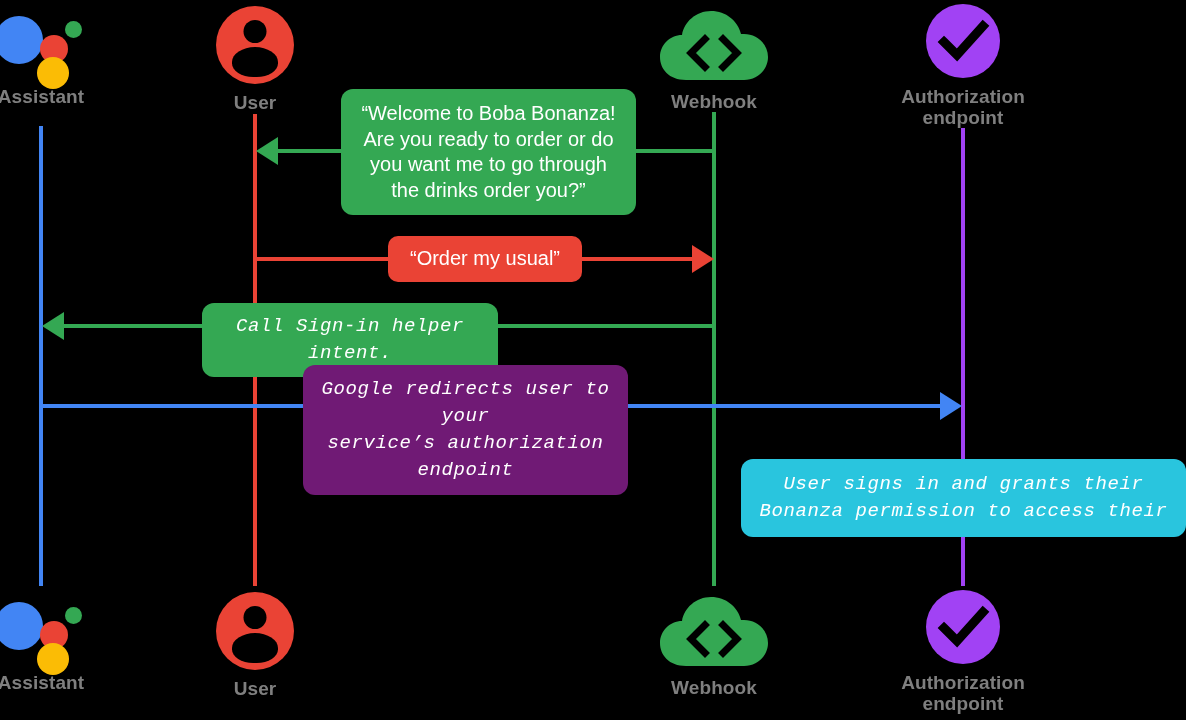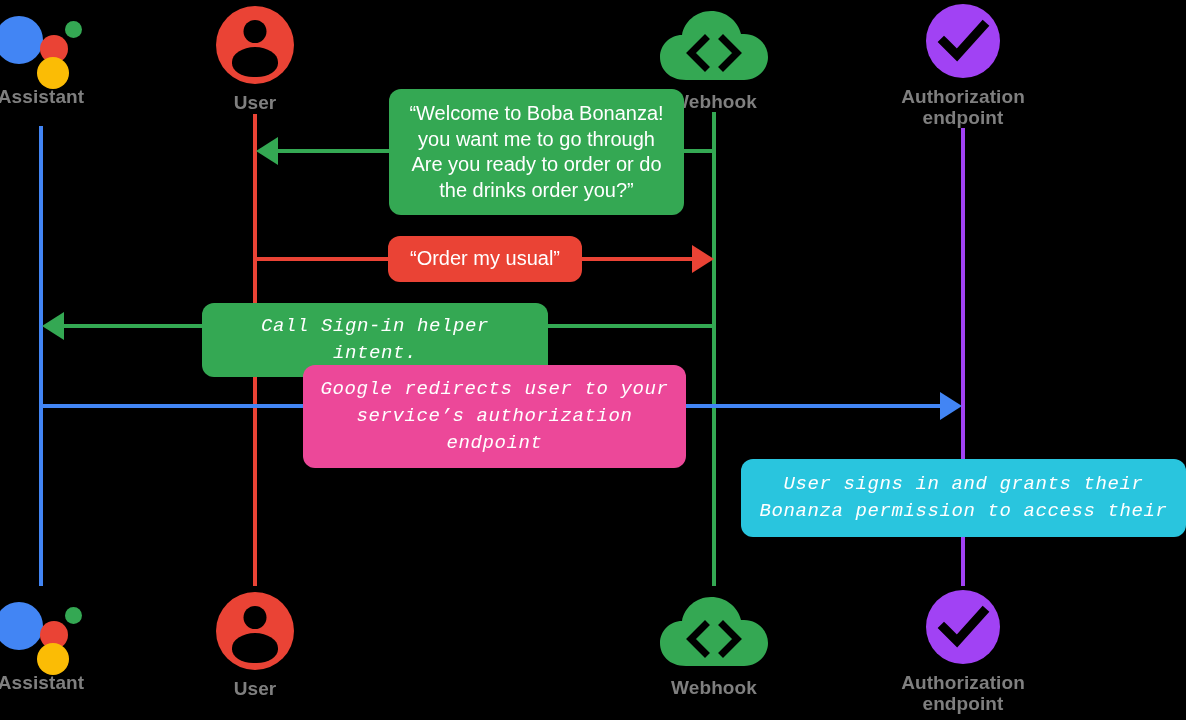--- a/index.html
+++ b/index.html
@@ -177,42 +177,42 @@
       <svg width="74" height="74" viewBox="0 0 74 74">
         <path d="M18 38 L31 51 L57 22" fill="none" stroke="#000000" stroke-width="9" stroke-linecap="square" stroke-linejoin="miter"></path>
       </svg>
     </div>
     <div class="actor-label" style="margin-top:8px;">Authorization
 endpoint</div>
   </div>
 
   <div class="msg-line" style="left:268px; top:149px; width:446px; background:#34A853;"></div>
   <div class="arrow-head arrow-left" style="left:256px; top:137px; border-right-color:#34A853;"></div>
-  <div class="bubble sans" style="left:341px; top:89px; width:295px; padding:12px 14px; background:#34A853;margin-left:48px;">
+  <div class="bubble sans" style="left:341px; top:89px; width:295px; padding:12px 14px; background:#34A853;">
     <div>“Welcome to Boba Bonanza!</div>
+    <div>Are you ready to order or do</div>
     <div>you want me to go through</div>
-    <div>Are you ready to order or do</div>
     <div>the drinks order you?”</div>
   </div>
 
   <div class="msg-line" style="left:255px; top:257px; width:440px; background:#EA4335;"></div>
   <div class="arrow-head arrow-right" style="left:692px; top:245px; border-left-color:#EA4335;"></div>
-  <div class="bubble sans" style="left:388px; top:236px; width:194px; padding:10px 14px; background:#EA4335;">
+  <div class="bubble sans" style="left:388px; top:236px; width:194px; padding:10px 14px; background:#EA4335;border-radius:10px;">
     <div>“Order my usual”</div>
   </div>
 
   <div class="msg-line" style="left:55px; top:324px; width:659px; background:#34A853;"></div>
   <div class="arrow-head arrow-left" style="left:42px; top:312px; border-right-color:#34A853;"></div>
-  <div class="bubble mono" style="left:202px; top:303px; width:346px; padding:10px 18px; background:#34A853;">
+  <div class="bubble mono" style="left:202px; top:303px; width:296px; padding:10px 18px; background:#34A853;">
     <div>Call Sign-in helper intent.</div>
   </div>
 
   <div class="msg-line" style="left:41px; top:404px; width:900px; background:#4285F4;"></div>
   <div class="arrow-head arrow-right" style="left:940px; top:392px; border-left-color:#4285F4;"></div>
-  <div class="bubble mono" style="left:303px; top:365px; width:383px; padding:11px 14px; background:#ec4899;">
+  <div class="bubble mono" style="left:303px; top:365px; width:325px; padding:11px 14px; background:#701a75;">
     <div>Google redirects user to your</div>
     <div>service’s authorization endpoint</div>
   </div>
 
   <div class="bubble mono" style="left:741px; top:459px; width:445px; padding:12px 16px; background:#29C5DE;">
     <div>User signs in and grants their</div>
     <div>Bonanza permission to access their</div>
   </div>
 
   <div class="actor" style="left:-49px; top:596px;">

